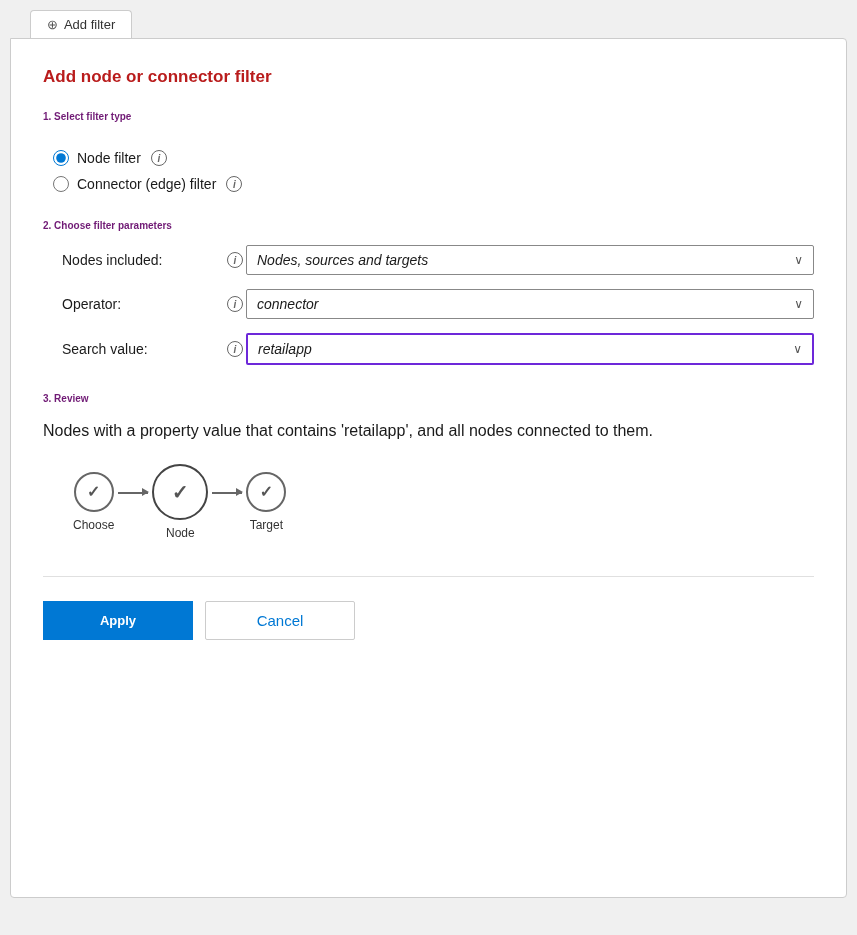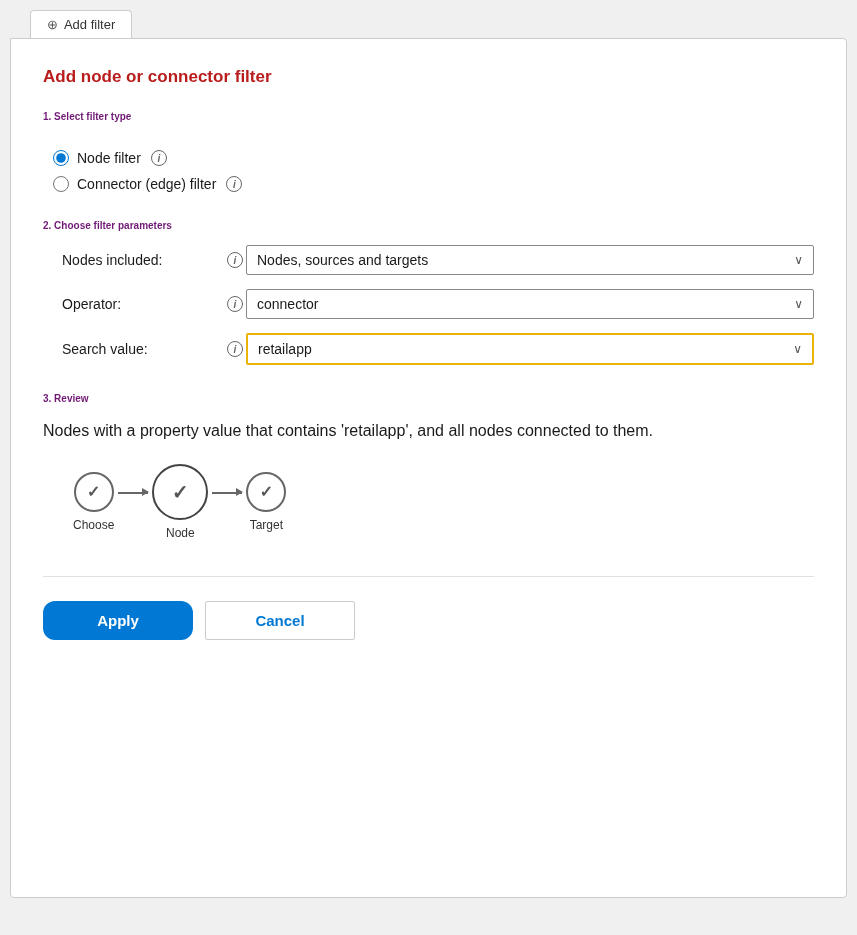--- a/index.html
+++ b/index.html
@@ -147,26 +147,27 @@
       border: 1px solid #888;
       border-radius: 2px;
       padding: 6px 10px;
       cursor: pointer;
       background: white;
       font-size: 14px;
       color: #1a1a1a;
     }
 
     .dropdown.active {
-      border: 2px solid #eab308;
+      border: 2px solid #6d28d9;
       gap: 12px;
     }
 
     .dropdown-text {
       flex: 1;
+      font-style: italic;
     }
 
     .dropdown-chevron {
       font-size: 12px;
       color: #555;
       margin-left: 8px;
     }
 
     
     .section-3 {
@@ -258,36 +259,36 @@
     .button-row {
       display: flex;
       gap: 12px;
       margin-top: 8px;
     }
 
     .btn-apply {
       background: #0078d4;
       color: white;
       border: none;
-      border-radius: 12px;
+      border-radius: 0;
       padding: 6px 36px;
-      font-size: 15px;
+      font-size: 13px;
       font-weight: 600;
       cursor: pointer;
       min-width: 150px;
     }
 
     .btn-cancel {
       background: white;
       color: #0078d4;
       border: 1px solid #ccc;
       border-radius: 2px;
       padding: 10px 36px;
       font-size: 15px;
-      font-weight: 700;
+      font-weight: 400;
       cursor: pointer;
       min-width: 150px;
     }
 
     .divider-line {
       border: none;
       border-top: 1px solid #e0e0e0;
       margin: 24px 0;
     }
   </style>

